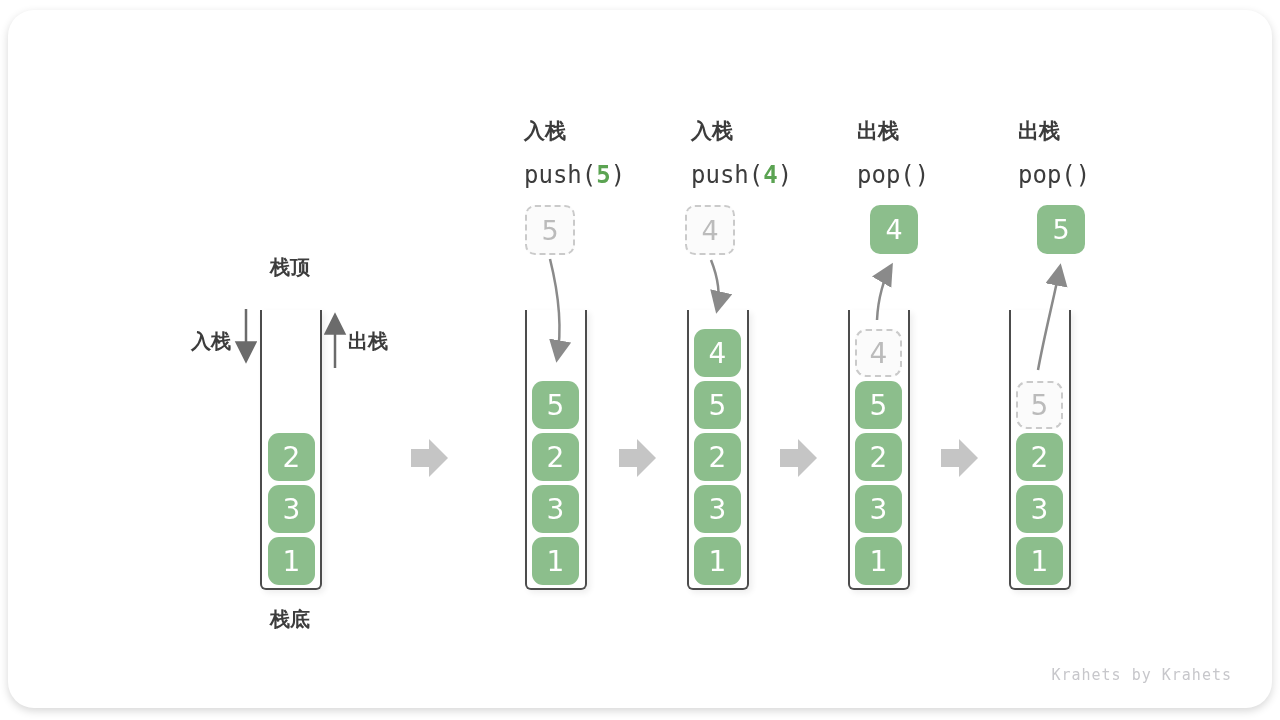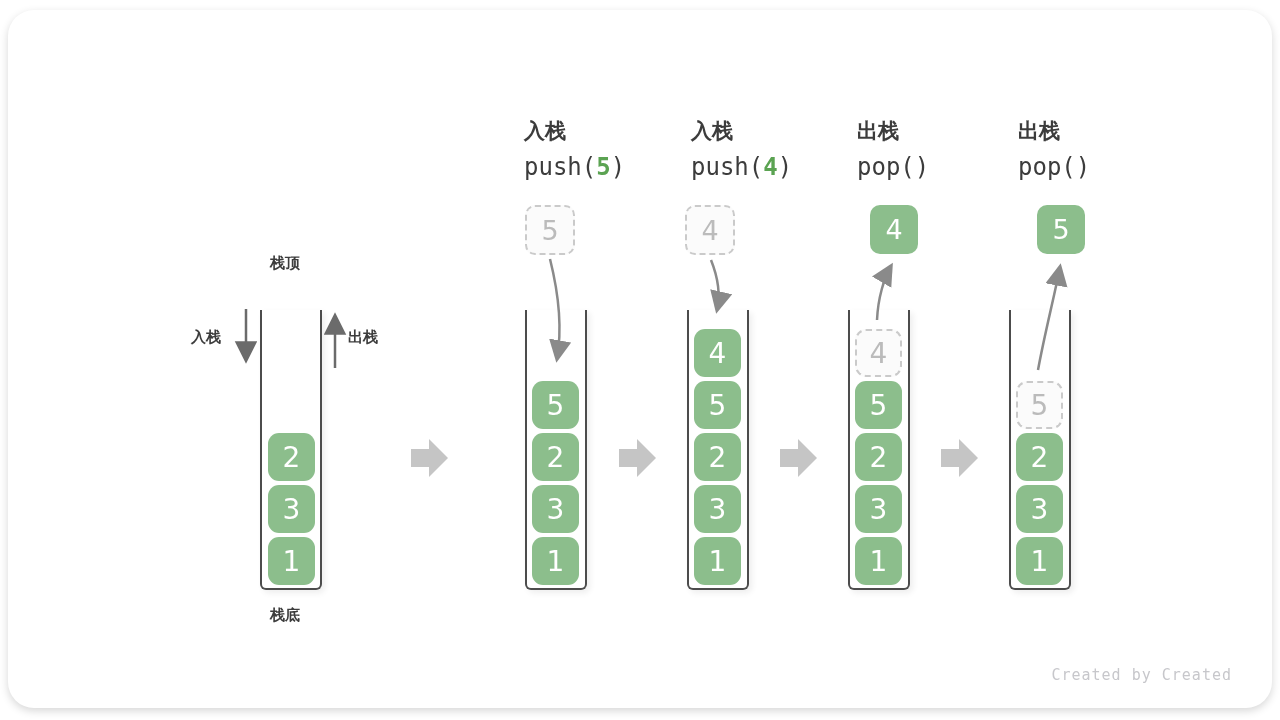--- a/index.html
+++ b/index.html
@@ -10,21 +10,21 @@
         box-shadow:0 3px 8px rgba(0,0,0,0.16);}
   
   .title-box{position:absolute;left:186px;top:112px;width:193px;height:57px;
              background:var(--title-bg,#E4E4E4);border-radius:8px;
              display:flex;align-items:center;justify-content:center;}
   .title-box span{font-family:"DejaVu Sans Mono",monospace;font-size:28px;
                   font-weight:700;color:var(--text-dark,#3C3C3C);letter-spacing:1px;}
   
   .op{position:absolute;top:107px;}
   .op .cjk{display:block;font-size:21px;font-weight:700;color:var(--text-dark,#3C3C3C);}
-  .op .code{display:block;margin-top:8px;font-family:"DejaVu Sans Mono",monospace;
+  .op .code{display:block;margin-top:16px;font-family:"DejaVu Sans Mono",monospace;
             font-size:24px;font-weight:500;color:var(--text-dark,#3C3C3C);}
   .op .code .arg{color:var(--code-green,#5BA352);font-weight:700;}
   .op1{left:516px}.op2{left:683px}.op3{left:849px}.op4{left:1010px}
   
   .fbox{position:absolute;top:195px;width:50px;height:50px;box-sizing:border-box;
         border-radius:10px;display:flex;align-items:center;justify-content:center;
         font-family:"DejaVu Sans",sans-serif;font-size:27px;font-weight:500;}
   .fbox.dashed{border:2px dashed var(--ghost-border,#CACACA);background:#fbfbfb;
                color:var(--ghost-text,#BBBBBB);}
   .fbox.solid{background:var(--item-green,#8CBE8C);color:#ffffff;width:48px;height:49px;}
@@ -37,21 +37,21 @@
   
   .item{position:absolute;width:47px;height:48px;box-sizing:border-box;border-radius:11px;
         background:var(--item-green,#8CBE8C);color:#fff;
         display:flex;align-items:center;justify-content:center;
         font-family:"DejaVu Sans",sans-serif;font-size:28px;font-weight:500;}
   .item.ghost{background:#fbfbfb;border:2px dashed var(--ghost-border,#CACACA);
               color:var(--ghost-text,#BBBBBB);}
   .sx1{left:260px}.sx2{left:524px}.sx3{left:686px}.sx4{left:847px}.sx5{left:1008px}
   .l5{top:319px}.l4{top:371px}.l3{top:423px}.l2{top:475px}.l1{top:527px}
   
-  .lbl{position:absolute;font-size:15px;font-weight:700;color:var(--text-dark,#3C3C3C);}
+  .lbl{position:absolute;font-size:20px;font-weight:700;color:var(--text-dark,#3C3C3C);}
   .lbl-top{left:262px;top:244px}
   .lbl-bottom{left:262px;top:596px}
   .lbl-push{left:183px;top:318px}
   .lbl-pop{left:340px;top:318px}
   
   .overlay{position:absolute;left:0;top:0;width:1280px;height:720px;pointer-events:none;}
   
   .watermark{position:absolute;right:40px;bottom:24px;
              font-family:"DejaVu Sans Mono",monospace;font-size:15px;
              color:#C7C7CB;letter-spacing:1px;}
@@ -140,15 +140,15 @@
 
       <path d="M869,310 C870,288 876,268 883,256" stroke="#8A8A8A" stroke-width="2.5" fill="none" marker-end="url(#ah-gray)"></path>
       <path d="M1030,360 C1037,322 1046,288 1052,257" stroke="#8A8A8A" stroke-width="2.5" fill="none" marker-end="url(#ah-gray)"></path>
 
       <polygon points="0,-9 18,-9 18,-19 37,0 18,19 18,9 0,9" transform="translate(403,448)" fill="#C5C5C5"></polygon>
       <polygon points="0,-9 18,-9 18,-19 37,0 18,19 18,9 0,9" transform="translate(611,448)" fill="#C5C5C5"></polygon>
       <polygon points="0,-9 18,-9 18,-19 37,0 18,19 18,9 0,9" transform="translate(772,448)" fill="#C5C5C5"></polygon>
       <polygon points="0,-9 18,-9 18,-19 37,0 18,19 18,9 0,9" transform="translate(933,448)" fill="#C5C5C5"></polygon>
     </svg>
 
-    <div class="watermark">Created by Created</div>
+    <div class="watermark">Krahets by Krahets</div>
   </div>
 </div>
 
 </body></html>

